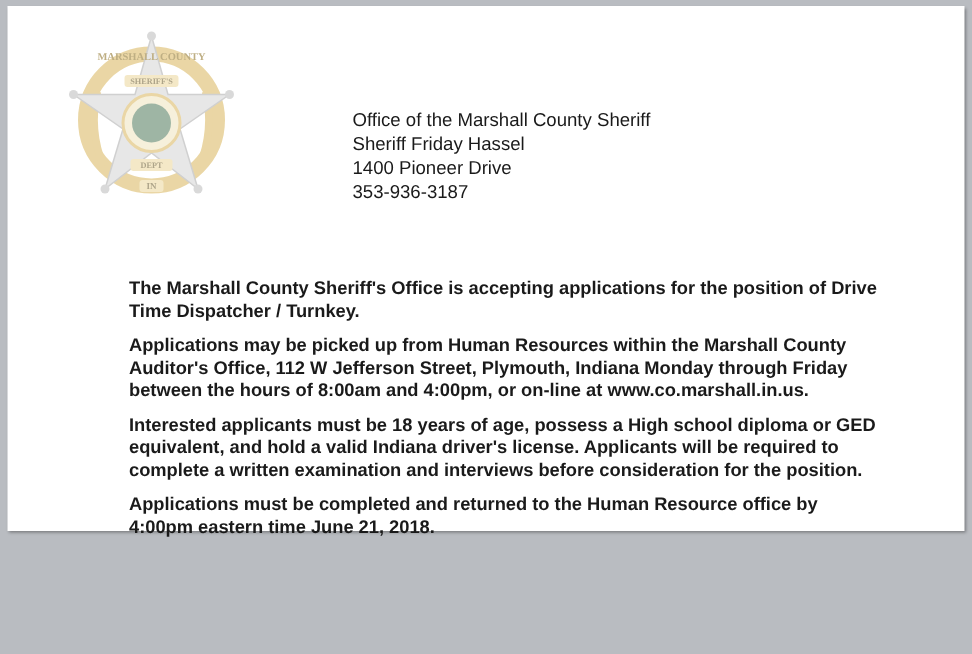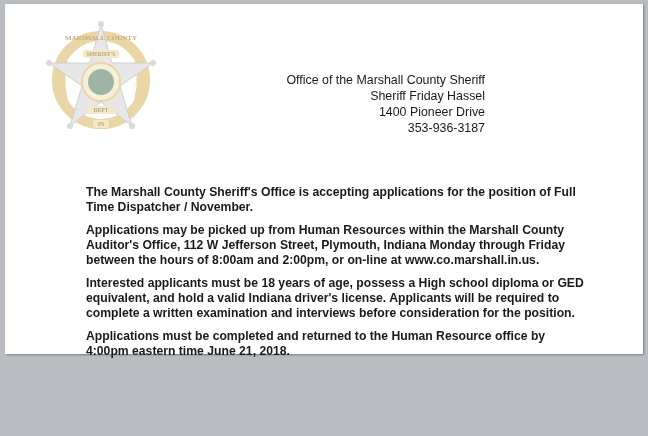--- a/index.html
+++ b/index.html
@@ -13,21 +13,21 @@
       position: absolute; left: 5px; top: 4px; width: 638px; height: 350px;
       background: #ffffff;
       box-shadow: 1px 1px 2px rgba(0,0,0,0.35);
     }
     .badge {
       position: absolute; left: 34px; top: 12px; width: 124px; height: 124px;
       opacity: 0.55;
     }
     .header {
       position: absolute; left: 230px; top: 68px; width: 250px;
-      text-align: right; font-size: 12.4px; line-height: 16px; color: #1a1a1a;
+      text-align: left; font-size: 12.4px; line-height: 16px; color: #1a1a1a;
     }
     .body-text {
       position: absolute; left: 81px; top: 181px; width: 500px;
       font-size: 12.2px; font-weight: bold; line-height: 15.2px; color: #1a1a1a;
     }
     .body-text p { margin: 0 0 7.5px 0; }
   </style>
 </head>
 <body>
 
@@ -55,18 +55,18 @@
   </svg>
 
   <div class="header">
     <div>Office of the Marshall County Sheriff</div>
     <div>Sheriff Friday Hassel</div>
     <div>1400 Pioneer Drive</div>
     <div>353-936-3187</div>
   </div>
 
   <div class="body-text">
-    <p>The Marshall County Sheriff's Office is accepting applications for the position of Full Time Dispatcher / November.</p>
-    <p>Applications may be picked up from Human Resources within the Marshall County Auditor's Office, 112 W Jefferson Street, Plymouth, Indiana Monday through Friday between the hours of 8:00am and 2:00pm, or on-line at www.co.marshall.in.us.</p>
+    <p>The Marshall County Sheriff's Office is accepting applications for the position of Drive Time Dispatcher / Turnkey.</p>
+    <p>Applications may be picked up from Human Resources within the Marshall County Auditor's Office, 112 W Jefferson Street, Plymouth, Indiana Monday through Friday between the hours of 8:00am and 4:00pm, or on-line at www.co.marshall.in.us.</p>
     <p>Interested applicants must be 18 years  of age, possess a High school diploma or GED equivalent, and hold a valid Indiana driver's license. Applicants will be required to complete a written examination and interviews before consideration for the position.</p>
     <p>Applications must be completed and returned to the Human Resource office by 4:00pm eastern time June 21, 2018.</p>
   </div>
 </div>
 
 </body></html>

